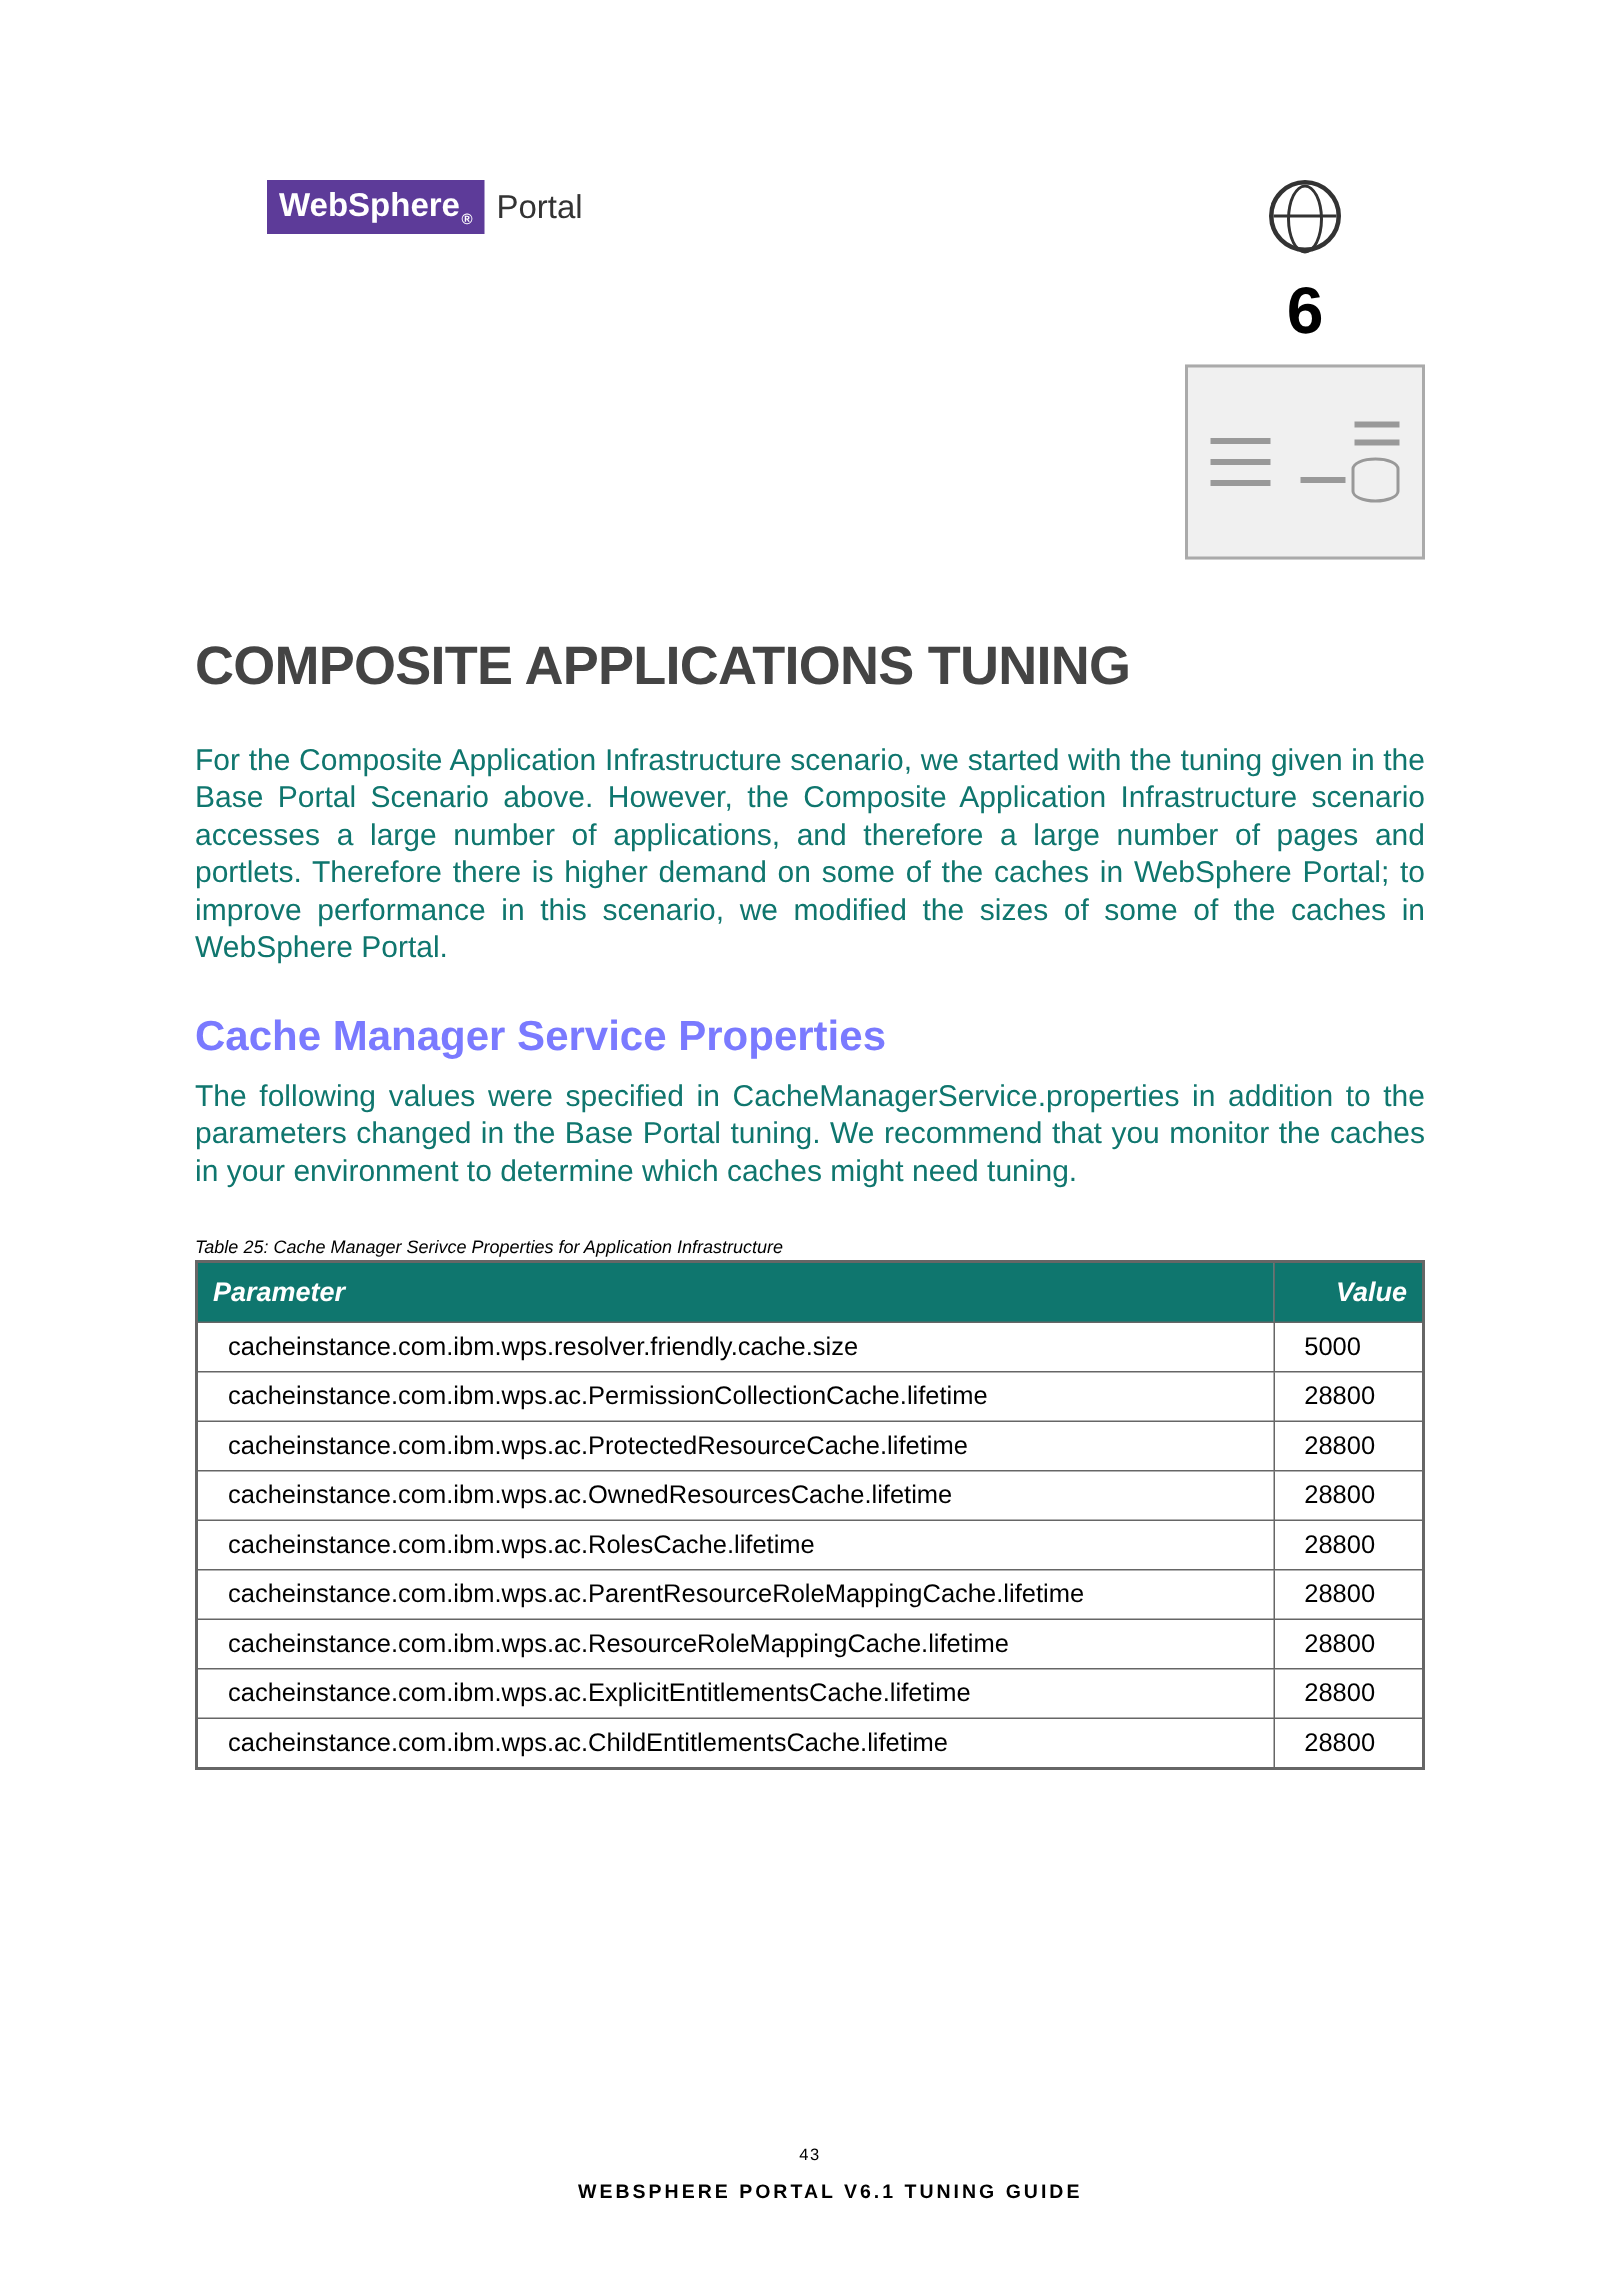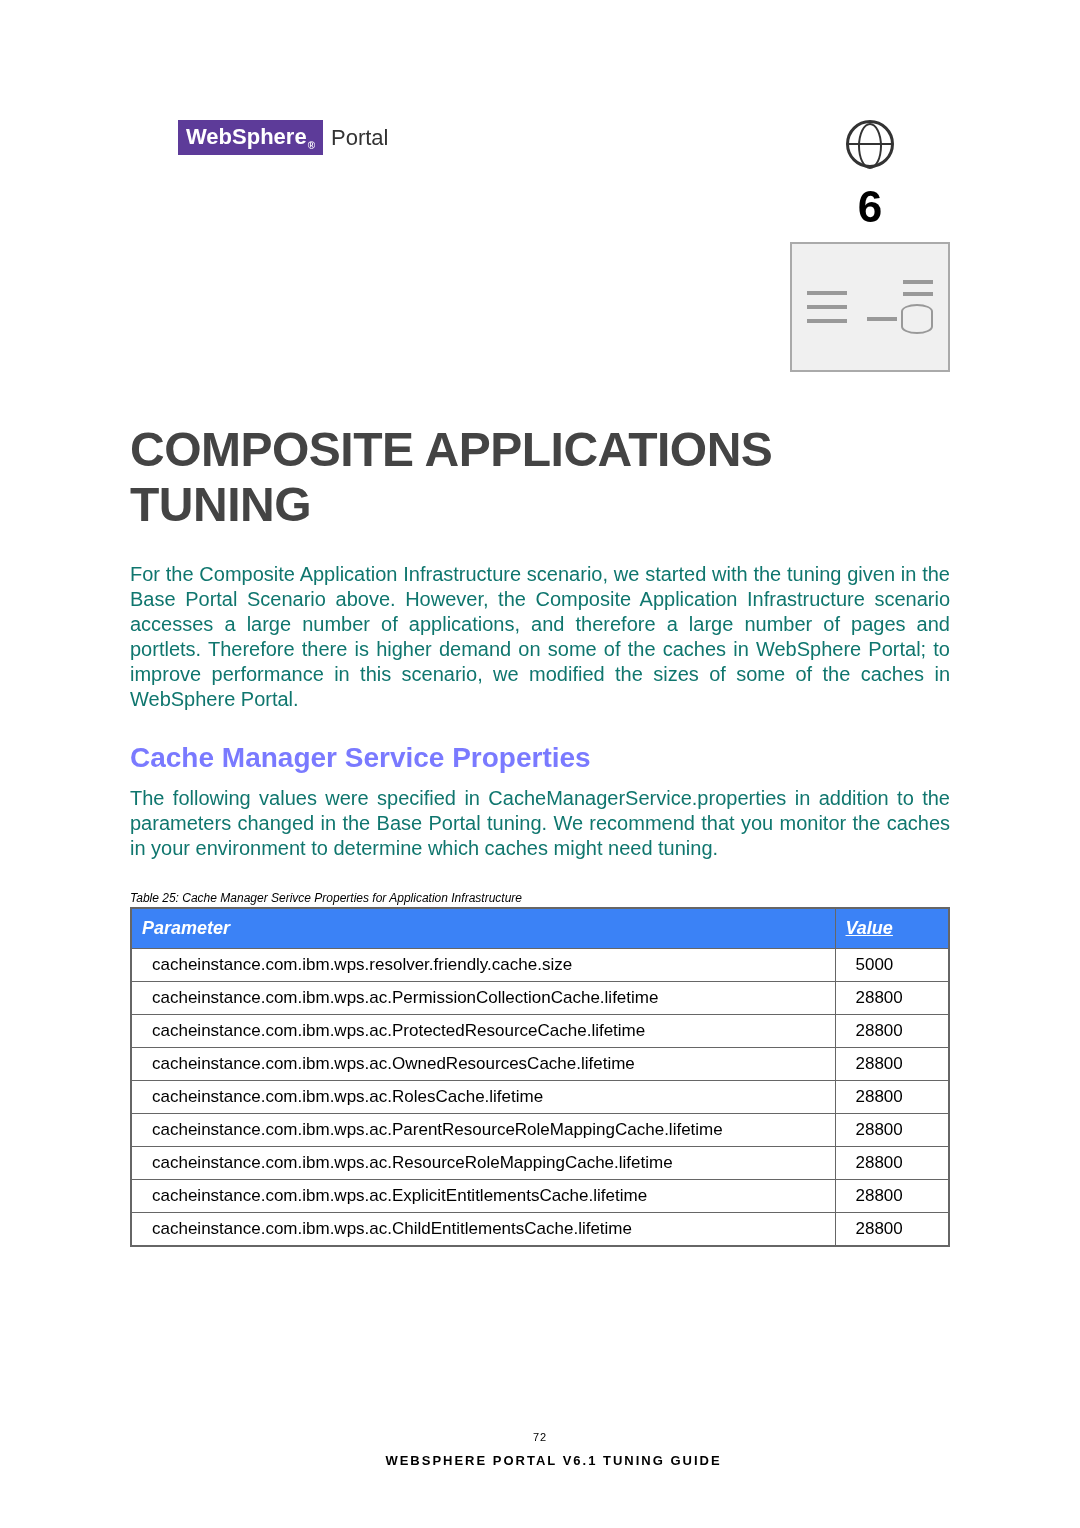--- a/index.html
+++ b/index.html
@@ -144,21 +144,21 @@
     
     .cyl-shape {
       width: 32px;
       height: 30px;
       border: 2px solid #999;
       border-radius: 50% / 25%;
     }
     
     h1.main-title {
       font-family: "Arial Black", Arial, sans-serif;
-      font-size: 48px;
+      font-size: 36px;
       font-weight: 900;
       color: #444;
       margin-top: 50px;
       margin-bottom: 30px;
       letter-spacing: -0.5px;
     }
     
     p.body-text {
       font-size: 20px;
       color: #0f766e;
@@ -183,34 +183,33 @@
       margin-bottom: 2px;
     }
     
     table.data-table {
       width: 100%;
       border-collapse: collapse;
       border: 2px solid #666;
     }
     
     table.data-table th {
-      background: #3b82f6;
+      background: #0f766e;
       color: #fff;
       font-weight: bold;
       font-style: italic;
       text-align: left;
       padding: 9px 10px;
       font-size: 18px;
       border: 1px solid #666;
     }
     
     table.data-table th:last-child {
-      text-align: left;
-      width: 114px;
-      text-decoration: underline;
+      text-align: right;
+      width: 100px;
     }
     
     table.data-table td {
       padding: 6px 20px;
       font-size: 17px;
       color: #000;
       border: 1px solid #666;
     }
     
     .footer {
@@ -316,15 +315,15 @@
         </tr>
         <tr>
           <td>cacheinstance.com.ibm.wps.ac.ChildEntitlementsCache.lifetime</td>
           <td>28800</td>
         </tr>
       </tbody>
   </table>
 </div>
 
 <div class="footer">
-  <div class="page-num">72</div>
+  <div class="page-num">43</div>
   <div class="footer-title">WEBSPHERE PORTAL V6.1 TUNING GUIDE</div>
 </div>
 
 </body></html>

